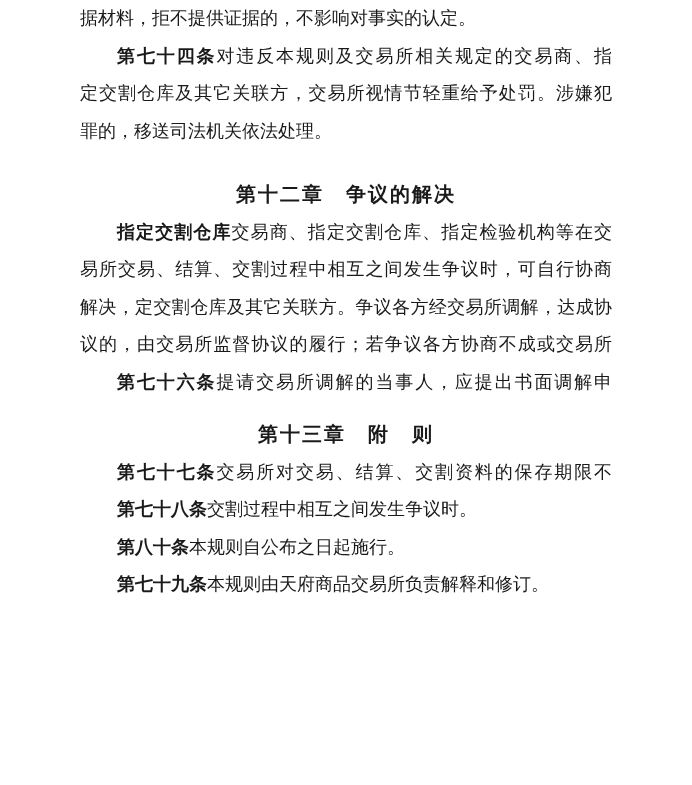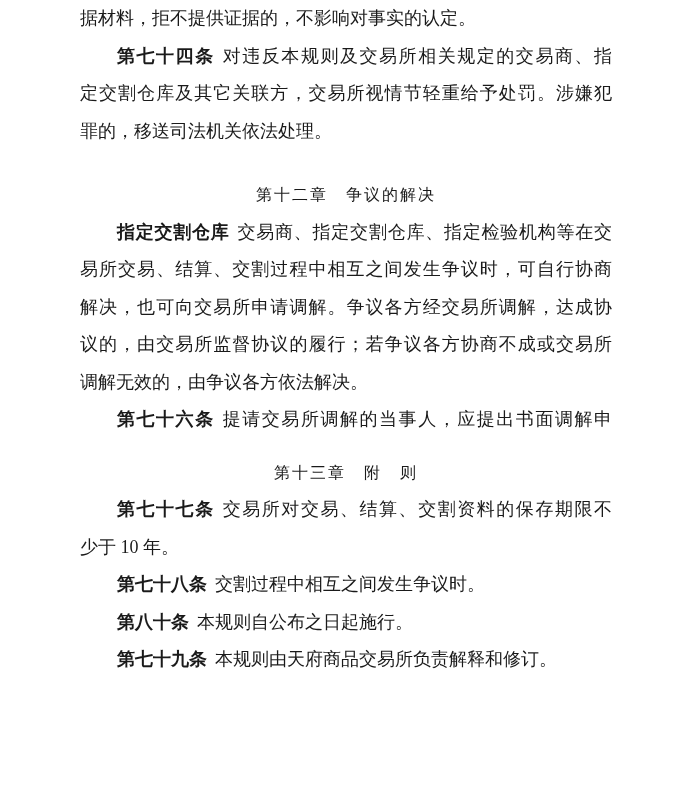--- a/index.html
+++ b/index.html
@@ -28,28 +28,27 @@
     white-space: normal;
     text-align: justify;
     text-align-last: justify;
     -moz-text-align-last: justify;
   }
   .indent {
     text-indent: 37px;
   }
   .b {
     font-weight: bold;
-    margin-right: 8px;
   }
   .heading {
     height: 37.5px;
     line-height: 37.5px;
     text-align: center;
-    font-weight: normal;
-    font-size: 16px;
+    font-weight: bold;
+    font-size: 20px;
     letter-spacing: 2px;
     white-space: nowrap;
   }
   .h1 { margin-top: 26px; }
   .h2 { margin-top: 15px; }
 </style>
 </head>
 <body>
 
 <div class="page">
@@ -61,34 +60,32 @@
   <div class="line fill"><span>定交割仓库及其它关联方，交易所视情节轻重给予处罚。涉嫌犯</span></div>
 
   <div class="line"><span>罪的，移送司法机关依法处理。</span></div>
 
   <div class="heading h1">第十二章　争议的解决</div>
 
   <div class="line indent fill"><span class="b">指定交割仓库</span><span>交易商、指定交割仓库、指定检验机构等在交</span></div>
 
   <div class="line fill"><span>易所交易、结算、交割过程中相互之间发生争议时，可自行协商</span></div>
 
-  <div class="line fill"><span>解决，也可向交易所申请调解。争议各方经交易所调解，达成协</span></div>
+  <div class="line fill"><span>解决，定交割仓库及其它关联方。争议各方经交易所调解，达成协</span></div>
 
   <div class="line fill"><span>议的，由交易所监督协议的履行；若争议各方协商不成或交易所</span></div>
 
-  <div class="line"><span>调解无效的，由争议各方依法解决。</span></div>
 
   <div class="line indent fill"><span class="b">第七十六条</span><span>提请交易所调解的当事人，应提出书面调解申</span></div>
 
 
   <div class="heading h2">第十三章　附　则</div>
 
   <div class="line indent fill"><span class="b">第七十七条</span><span>交易所对交易、结算、交割资料的保存期限不</span></div>
 
-  <div class="line"><span>少于 10 年。</span></div>
 
   <div class="line indent"><span class="b">第七十八条</span><span>交割过程中相互之间发生争议时。</span></div>
 
   <div class="line indent"><span class="b">第八十条</span><span>本规则自公布之日起施行。</span></div>
 
   <div class="line indent"><span class="b">第七十九条</span><span>本规则由天府商品交易所负责解释和修订。</span></div>
 
 </div>
 
 </body></html>

